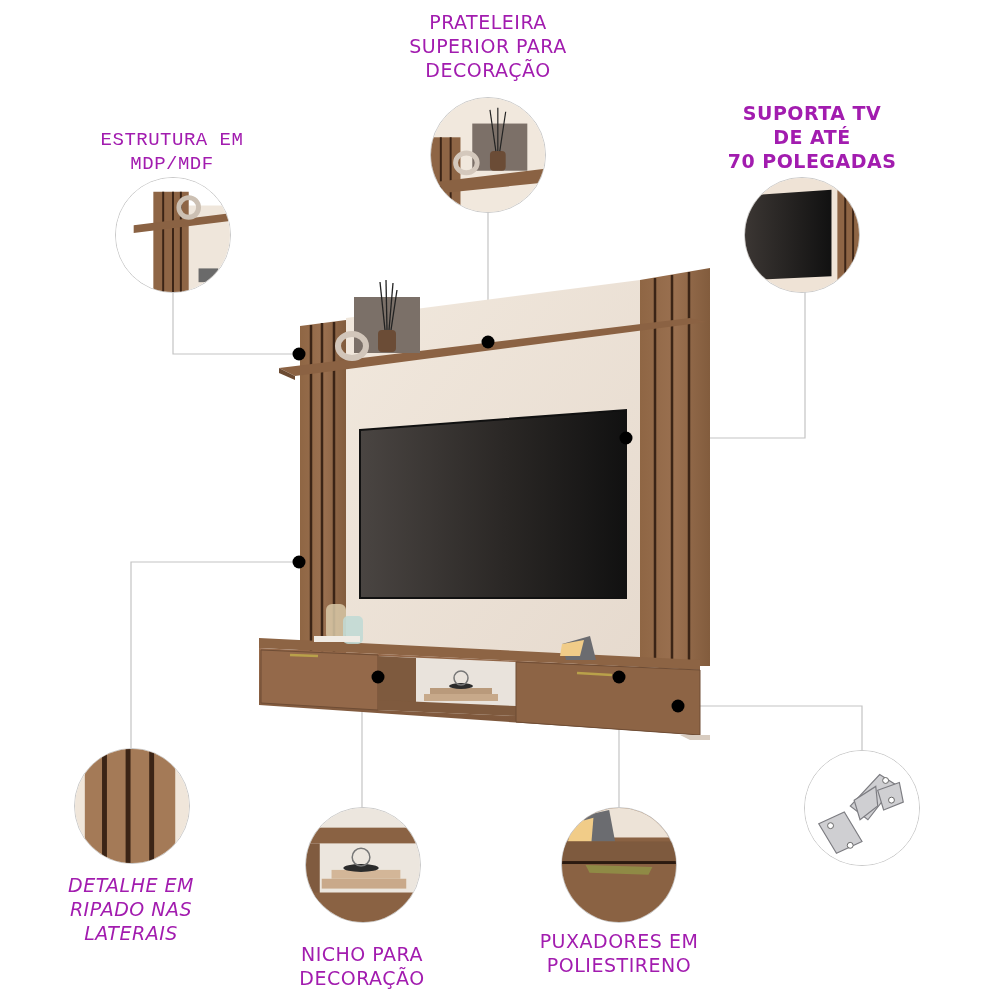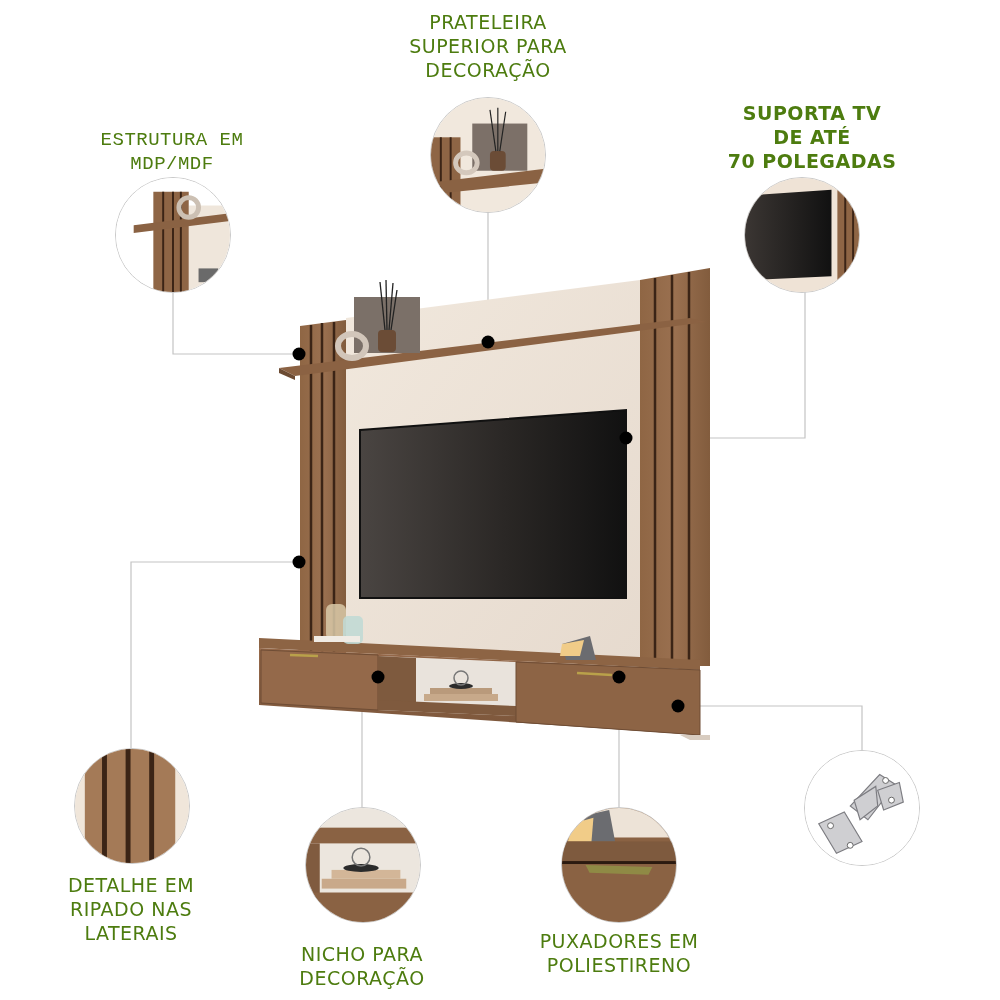--- a/index.html
+++ b/index.html
@@ -1,19 +1,19 @@
 <!DOCTYPE html>
 <html><head>
 <meta charset="utf-8">
 <style>
   html, body { margin:0; padding:0; background:#ffffff; }
   body { width:1000px; height:1000px; position:relative; overflow:hidden;
          font-family:"DejaVu Sans", "Liberation Sans", sans-serif; }
   .stage { position:absolute; left:0; top:0; width:1000px; height:1000px; }
-  .label { position:absolute; text-align:center; color:#4d7c0f;
+  .label { position:absolute; text-align:center; color:#a21caf;
            font-family:"DejaVu Sans", sans-serif; font-size:19px; line-height:24px;
            letter-spacing:0.5px; white-space:pre-line; text-transform:uppercase; }
   .circle { position:absolute; border-radius:50%; overflow:hidden;
             border:1px solid #c9c9c9; background:#fff; box-sizing:border-box; }
   .circle svg { display:block; width:100%; height:100%; }
   svg.lines { position:absolute; left:0; top:0; pointer-events:none; }
   .hotspot { position:absolute; width:13px; height:13px; border-radius:50%;
              background:#000; transform:translate(-50%,-50%); cursor:pointer; }
 </style>
 </head>
@@ -188,21 +188,21 @@
     <svg viewBox="0 0 116 116">
       <rect width="116" height="116" fill="#f0e6da"></rect>
       <rect x="10" y="0" width="92" height="116" fill="#a47a57"></rect>
       <g stroke="#3b2416" stroke-width="5">
         <line x1="30" y1="0" x2="30" y2="116"></line>
         <line x1="54" y1="0" x2="54" y2="116"></line>
         <line x1="78" y1="0" x2="78" y2="116"></line>
       </g>
     </svg>
   </div>
-  <div class="label" style="left:31px; top:873px; width:200px;">DETALHE EM
+  <div class="label" style="left:31px; top:873px; width:200px;font-style:italic;">DETALHE EM
 RIPADO NAS
 LATERAIS</div>
 
   <div class="circle" style="left:305px; top:807px; width:116px; height:116px;">
     <svg viewBox="0 0 116 116">
       <rect width="116" height="116" fill="#ece6de"></rect>
       <rect x="0" y="20" width="116" height="16" fill="#8a6243"></rect>
       <rect x="0" y="36" width="14" height="80" fill="#805b3f"></rect>
       <rect x="0" y="86" width="116" height="30" fill="#8a6243"></rect>
       <rect x="16" y="72" width="86" height="10" fill="#c9a98a"></rect>

